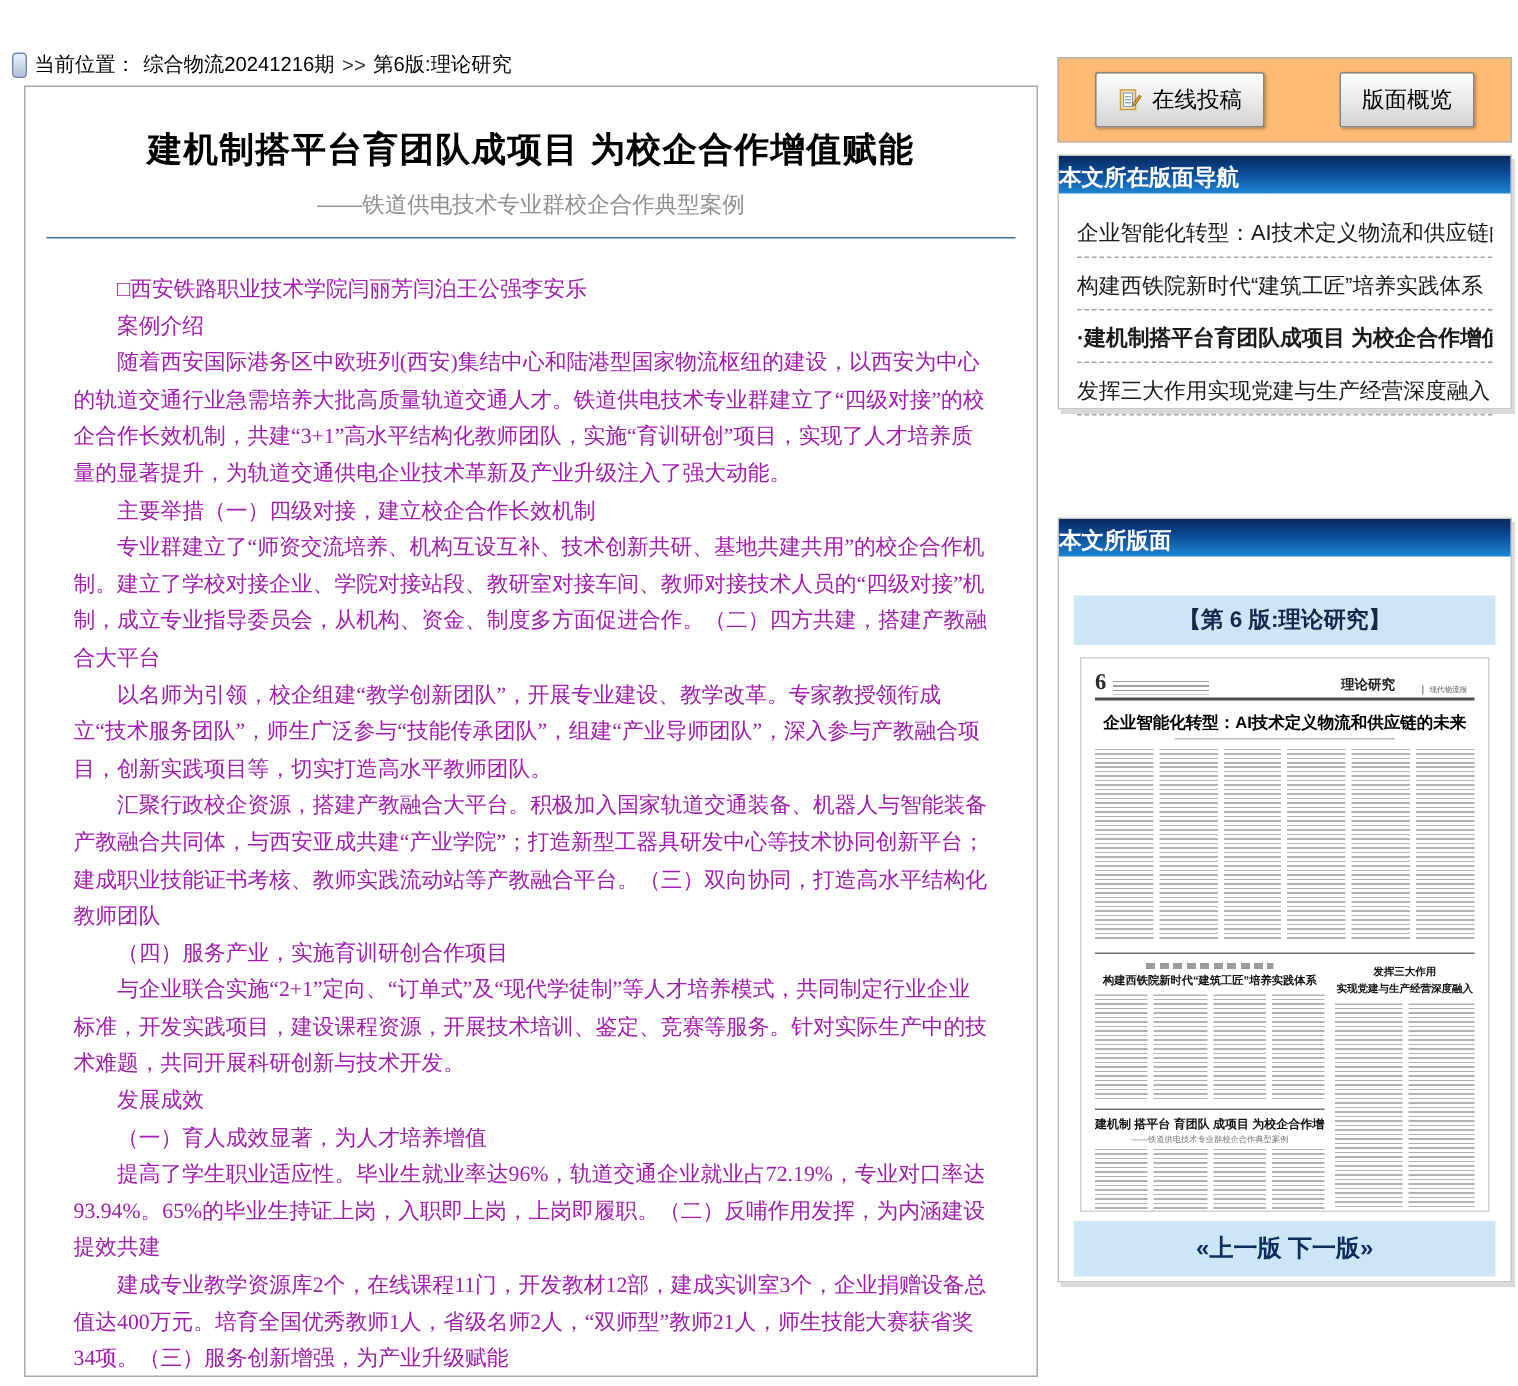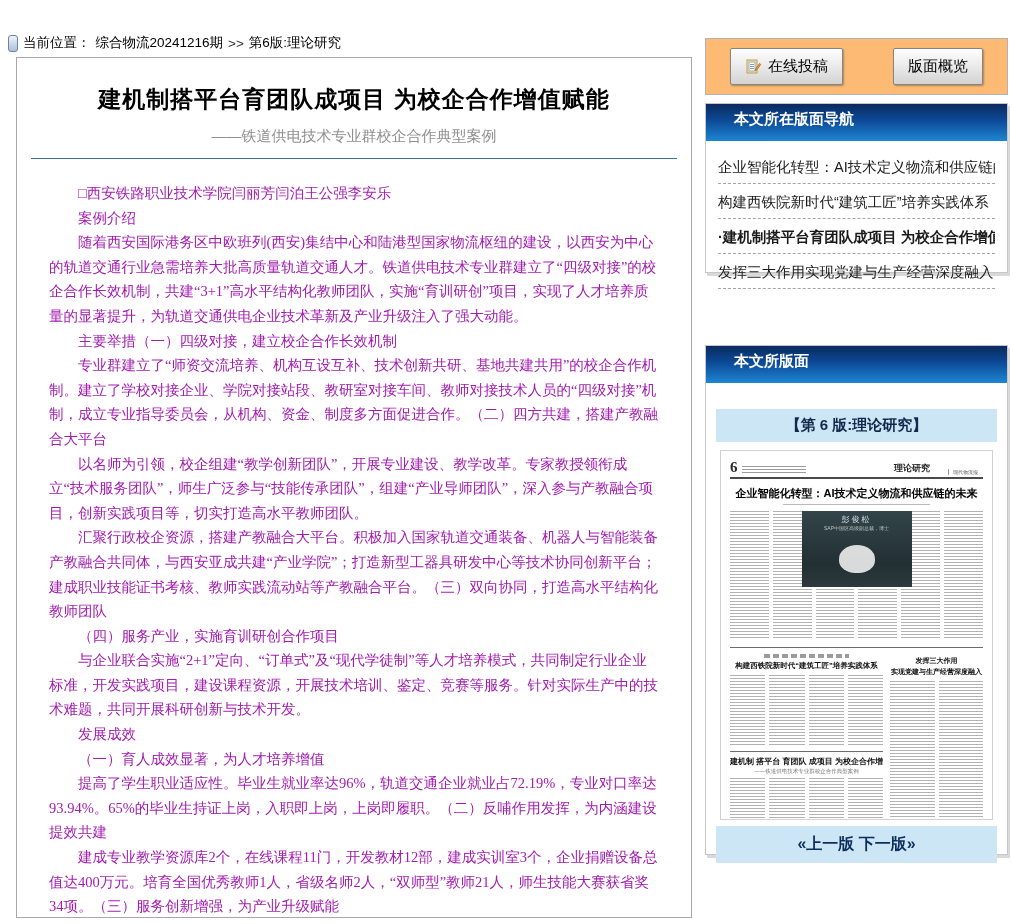--- a/index.html
+++ b/index.html
@@ -24,21 +24,21 @@
   
   .btn-box{position:absolute;left:705px;top:38px;width:303px;height:57px;box-sizing:border-box;
     background:#fdba74;border:1px solid #b3b3b3;display:flex;align-items:center;justify-content:space-between;
     padding:0 24px;}
   .glossy-btn{height:37px;padding:0 14px;display:flex;align-items:center;gap:6px;cursor:pointer;
     background:linear-gradient(180deg,#fefefe 0%,#ececec 45%,#d3d3d3 100%);
     border:1px solid #858585;border-radius:2px;box-shadow:1px 1px 2px rgba(0,0,0,.3);
     font-size:15px;color:#000;}
   .panel{position:absolute;left:705px;width:303px;box-sizing:border-box;background:#fff;
     border:1px solid #c6c6c6;box-shadow:2px 3px 0 #d9d9d9;}
-  .panel-header{height:37px;line-height:29px;padding-left:28px;color:#fff;font-weight:bold;font-size:15px;
+  .panel-header{height:25px;line-height:29px;padding-left:0;color:#fff;font-weight:bold;font-size:15px;
     background:linear-gradient(180deg,#0a2a5e 0%,#0c4a97 45%,#1e86d2 100%);}
   .panel-nav{top:103px;height:170px;}
   .panel-page{top:345px;height:510px;}
   .nav-list{padding:8px 12px 0;}
   .nav-item{font-size:14.5px;color:#1a1a1a;padding:9px 0 6px;border-bottom:1px dashed #a5a5a5;
     white-space:nowrap;overflow:hidden;cursor:pointer;}
   .nav-item.current{font-weight:bold;}
   
   .page-banner{margin:26px 10px 8px;background:#cde6f6;color:#13294b;font-weight:bold;text-align:center;
     font-size:15px;padding:7px 0;cursor:pointer;}
@@ -162,25 +162,20 @@
 
     <div class="t-body1">
       <div class="t-cols">
           <div class="fake-col"></div>
           <div class="fake-col"></div>
           <div class="fake-col"></div>
           <div class="fake-col"></div>
           <div class="fake-col"></div>
           <div class="fake-col"></div>
         </div>
-      <div class="photo">
-        <div class="photo-name">彭俊松</div>
-        <div class="photo-cap">SAP中国区高级副总裁，博士</div>
-        <div class="photo-flower"></div>
-      </div>
     </div>
 
     <div class="t-div"></div>
 
     <div class="t-lower">
       <div class="t-lower-left">
         <div class="t-kicker"></div>
         <div class="t-headline2">构建西铁院新时代“建筑工匠”培养实践体系</div>
         <div class="t-cols t-sub2">
             <div class="fake-col"></div>

